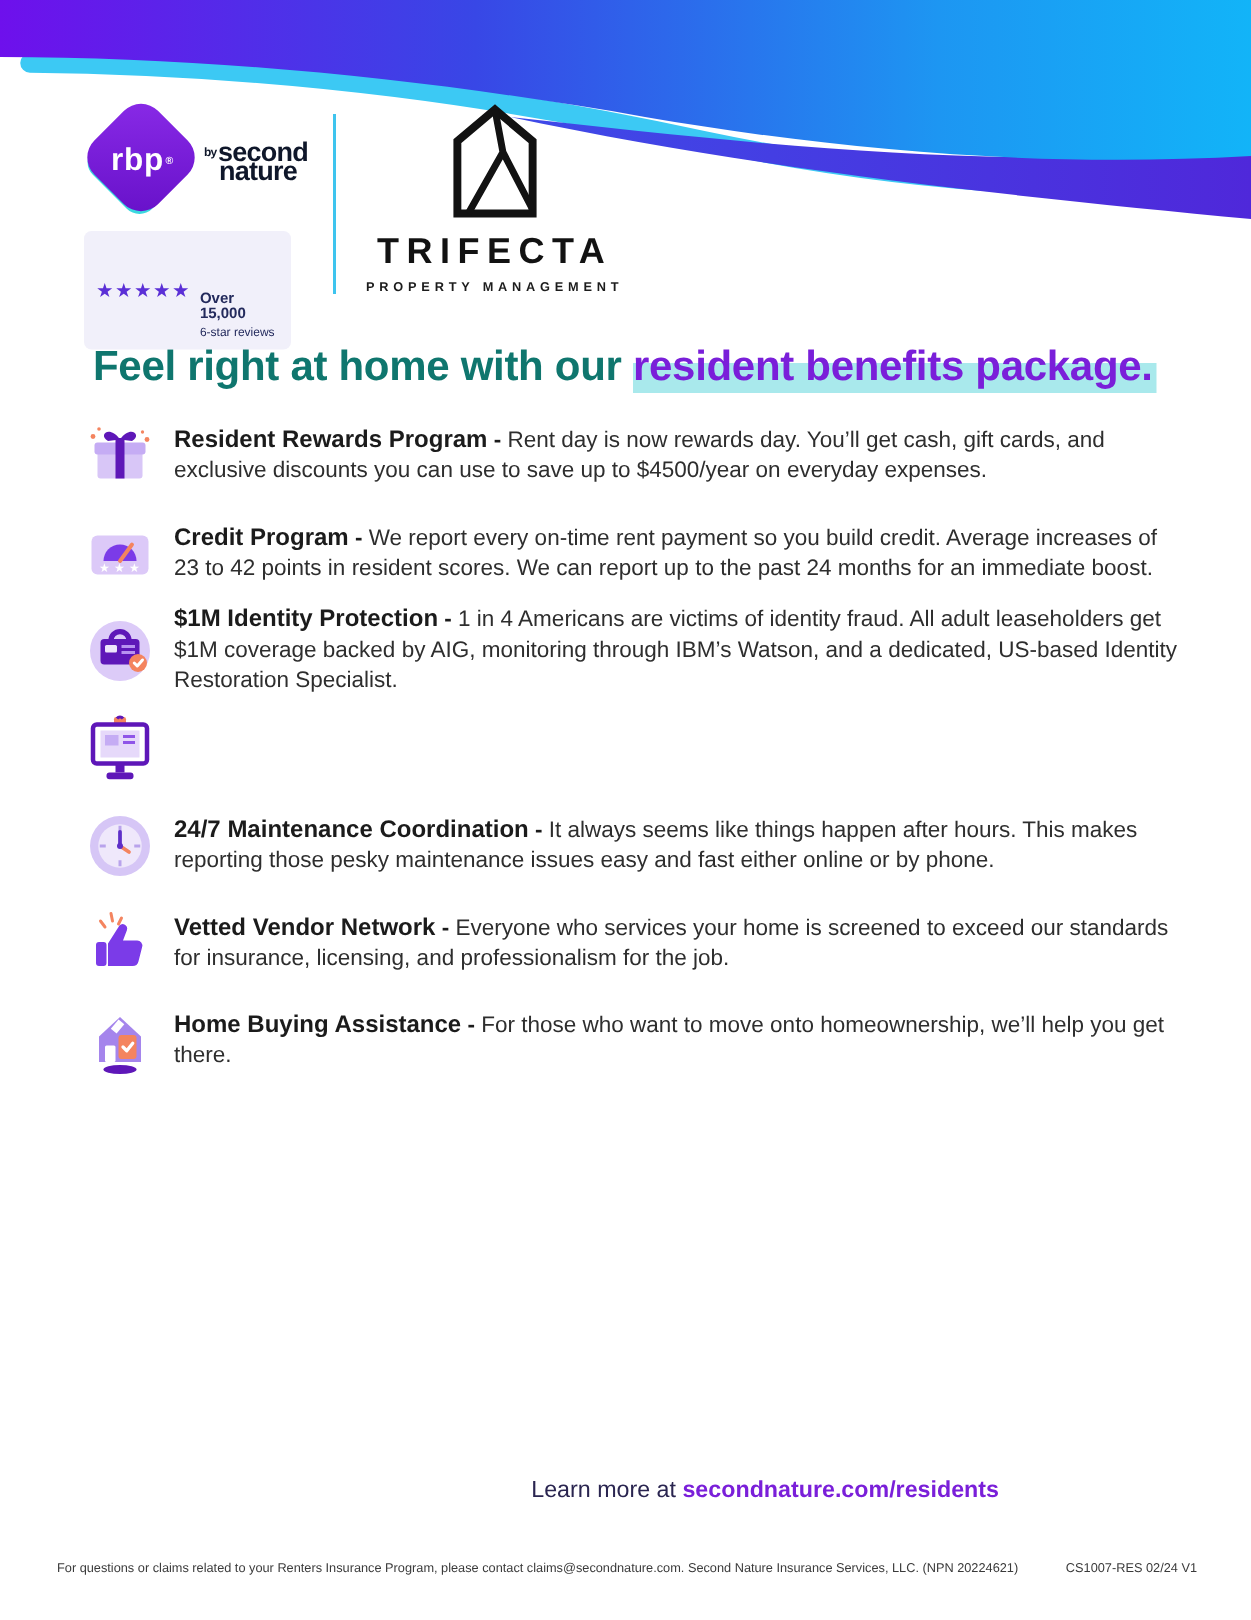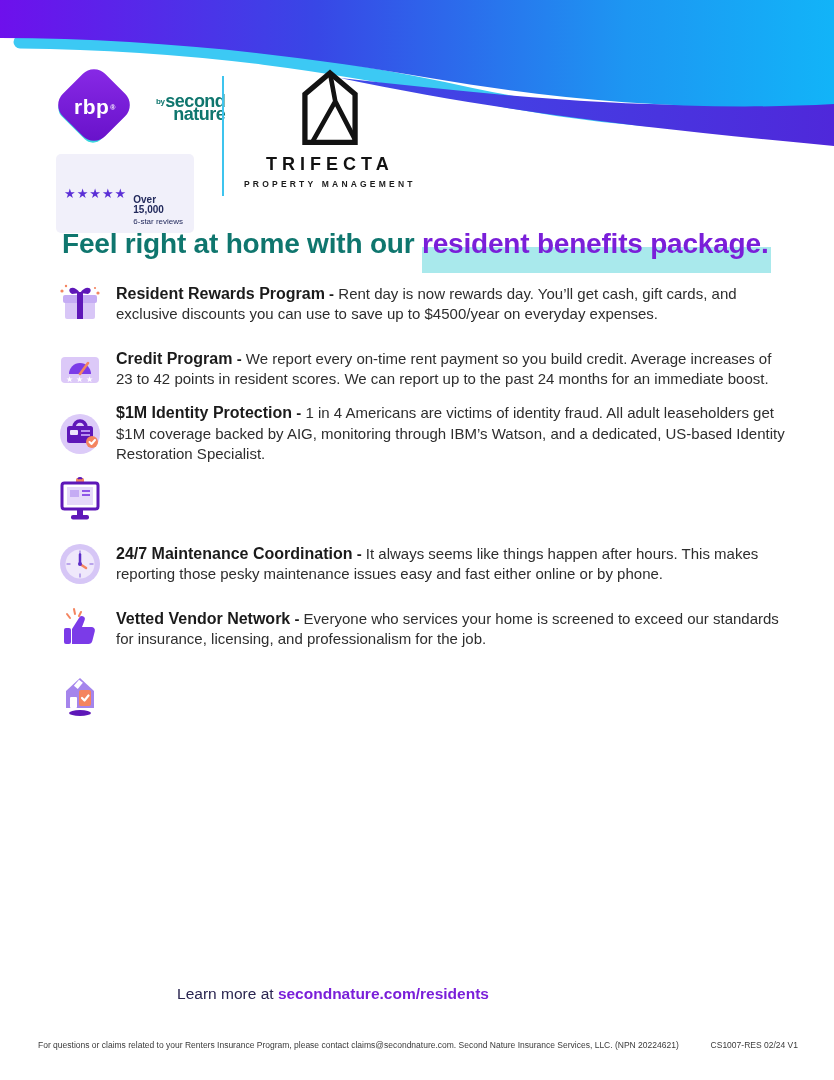--- a/index.html
+++ b/index.html
@@ -5,57 +5,57 @@
   * { margin:0; padding:0; box-sizing:border-box; }
   html,body { width:834px; height:1080px; background:#fff; font-family:"Liberation Sans", sans-serif; overflow:hidden; }
   .page { position:relative; width:834px; height:1080px; background:#fff; }
 
   
   .wave-wrap { position:absolute; top:0; left:0; width:834px; height:210px; pointer-events:none; }
 
   
   .header-row { position:absolute; top:68px; left:56px; display:flex; align-items:flex-start; }
   .rbp-cluster { width:150px; }
-  .rbp-lockup { display:flex; align-items:center;gap:20px; }
+  .rbp-lockup { display:flex; align-items:center; }
   .rbp-mark { position:relative; width:78px; height:78px; flex:0 0 auto; }
   .rbp-teal { position:absolute; left:9px; top:12px; width:56px; height:56px; background:#3BD8DF; border-radius:12px; transform:rotate(45deg); }
   .rbp-purple { position:absolute; left:8px; top:7px; width:60px; height:60px; background:linear-gradient(135deg,#8A2BE8,#6610C8); border-radius:16px; transform:rotate(45deg); }
   .rbp-text { position:absolute; left:0; top:0; width:78px; height:78px; display:flex; align-items:center; justify-content:center; color:#fff; font-weight:bold; font-size:21px; letter-spacing:.5px; }
   .rbp-text sup { font-size:7px; margin-left:1px; }
-  .sn-wordmark { margin-left:2px; margin-top:2px; color:#0f766e; line-height:15px; }
+  .sn-wordmark { margin-left:2px; margin-top:2px; color:#0f172a; line-height:15px; }
   .sn-by { font-size:8px; font-weight:bold; vertical-align:top; margin-right:1px; }
   .sn-line { font-weight:bold; font-size:18px; letter-spacing:-.5px; display:block; }
-  .sn-line.l2 { margin-left:10px; margin-top:-2px;text-align:right; }
+  .sn-line.l2 { margin-left:10px; margin-top:-2px; }
   .reviews-badge { margin-top:8px; width:138px; background:#F1F0FA; border-radius:5px; padding:6px 8px; display:flex; align-items:center; gap:6px; }
   .stars { color:#5B2FD6; font-size:13px; letter-spacing:1px; white-space:nowrap; }
   .reviews-text { color:#232A5C; line-height:10px; }
   .reviews-line1 { font-weight:bold; font-size:10px; display:block;margin-top:35px; }
   .reviews-line2 { font-size:8px; display:block; margin-top:2px; }
   .vdivider { width:2px; height:120px; background:#3EC4EE; margin:8px 20px 0 16px; }
   .trifecta { display:flex; flex-direction:column; align-items:center; margin-top:0; }
   .trifecta-house { margin-bottom:6px; }
-  .trifecta-name { font-weight:bold; color:#121212; font-size:18px; letter-spacing:5px; }
+  .trifecta-name { font-weight:bold; color:#121212; font-size:24px; letter-spacing:5px; }
   .trifecta-sub { font-weight:bold; color:#1c1c1c; font-size:8.5px; letter-spacing:3.2px; margin-top:4px; }
 
   
   .headline { position:absolute; top:228px; left:62px; width:740px; font-size:28px; letter-spacing:-.2px; }
   .headline .h-prefix { color:#0f766e; font-weight:600; }
   .headline .h-highlight { color:#7A1FD9; font-weight:bold;
-     background:linear-gradient(transparent 42%, #A9E9EC 42%); padding-bottom:14px; padding-right:3px; }
+     background:linear-gradient(transparent 42%, #A9E9EC 42%); padding-bottom:3px; padding-right:3px; }
 
   
   .benefits { position:absolute; top:281px; left:57px; width:728px; }
   .benefit { display:flex; align-items:center; height:46px; margin-bottom:19px; }
   .b-icon { width:46px; height:46px; flex:0 0 auto; margin-right:13px; }
   .b-text { font-size:15px; line-height:20.5px; color:#2e2e2e; }
   .b-title { font-weight:bold; color:#1b1b1b; font-size:16px; }
   .b-sep { font-weight:bold; color:#1b1b1b; white-space:pre; }
 
   
-  .cta { position:absolute; top:985px; left:0; width:666px; text-align:center; font-size:15.5px; }
+  .cta { position:absolute; top:985px; left:0; width:666px; text-align:right; font-size:15.5px; }
   .cta-prefix { color:#2A2550; }
   .cta-link { color:#7A1FD9; font-weight:bold; text-decoration:none; }
   .footer { position:absolute; top:1040px; left:38px; right:36px; display:flex; justify-content:space-between; align-items:flex-start; font-size:8.5px; color:#3a3a3a;text-align:right; }
   .footer-right { margin-left:14px; white-space:nowrap; }
 </style>
 </head>
 <body>
 
 <div class="page">
 
@@ -203,20 +203,21 @@
 
     <div class="benefit">
       <svg class="b-icon" viewBox="0 0 46 46">
         <path d="M9,20 L23,7 L37,20 V37 H9 Z" fill="#A585EC"></path>
         <rect x="19" y="9" width="5" height="8" fill="#ffffff" transform="rotate(40 21 13)"></rect>
         <rect x="13" y="26" width="7" height="11" rx="1" fill="#ffffff"></rect>
         <rect x="22" y="19" width="12" height="16" rx="2" fill="#F4845F"></rect>
         <path d="M25,27 l2.5,2.5 l4,-5" stroke="#fff" stroke-width="2.2" fill="none" stroke-linecap="round" stroke-linejoin="round"></path>
         <ellipse cx="23" cy="42" rx="11" ry="3" fill="#5E17B8"></ellipse>
       </svg>
+      <div class="b-text"><span class="b-title">Home Buying Assistance</span><span class="b-sep"> - </span><span class="b-desc">For those who want to move onto homeownership, we’ll help you get there.</span></div>
     </div>
 
   </div>
 
   <div class="cta">
     <span class="cta-prefix">Learn more at </span><a href="#" class="cta-link">secondnature.com/residents</a>
   </div>
 
   <div class="footer">
     <span class="footer-left">For questions or claims related to your Renters Insurance Program, please contact claims@secondnature.com. Second Nature Insurance Services, LLC. (NPN 20224621)</span>

